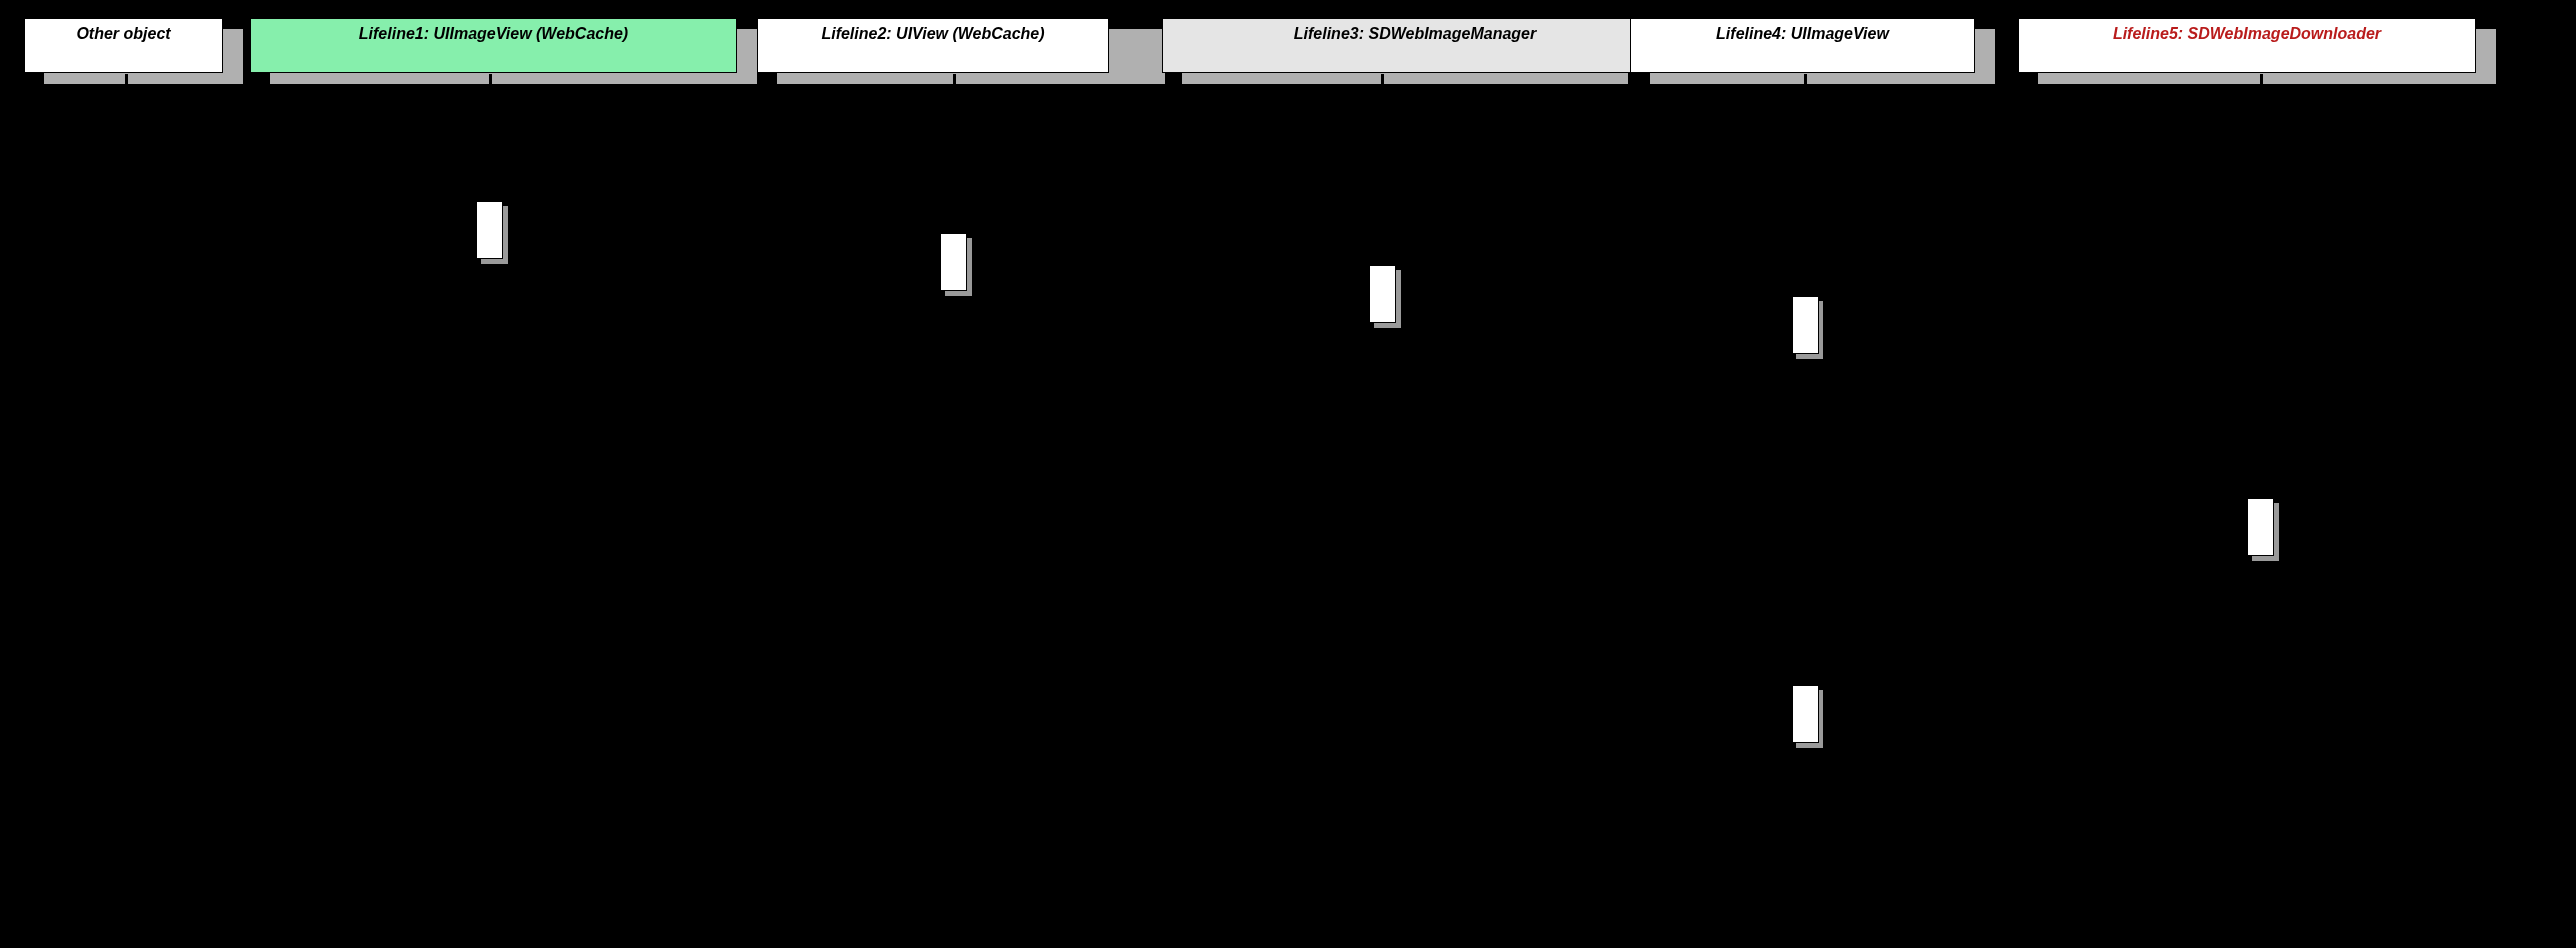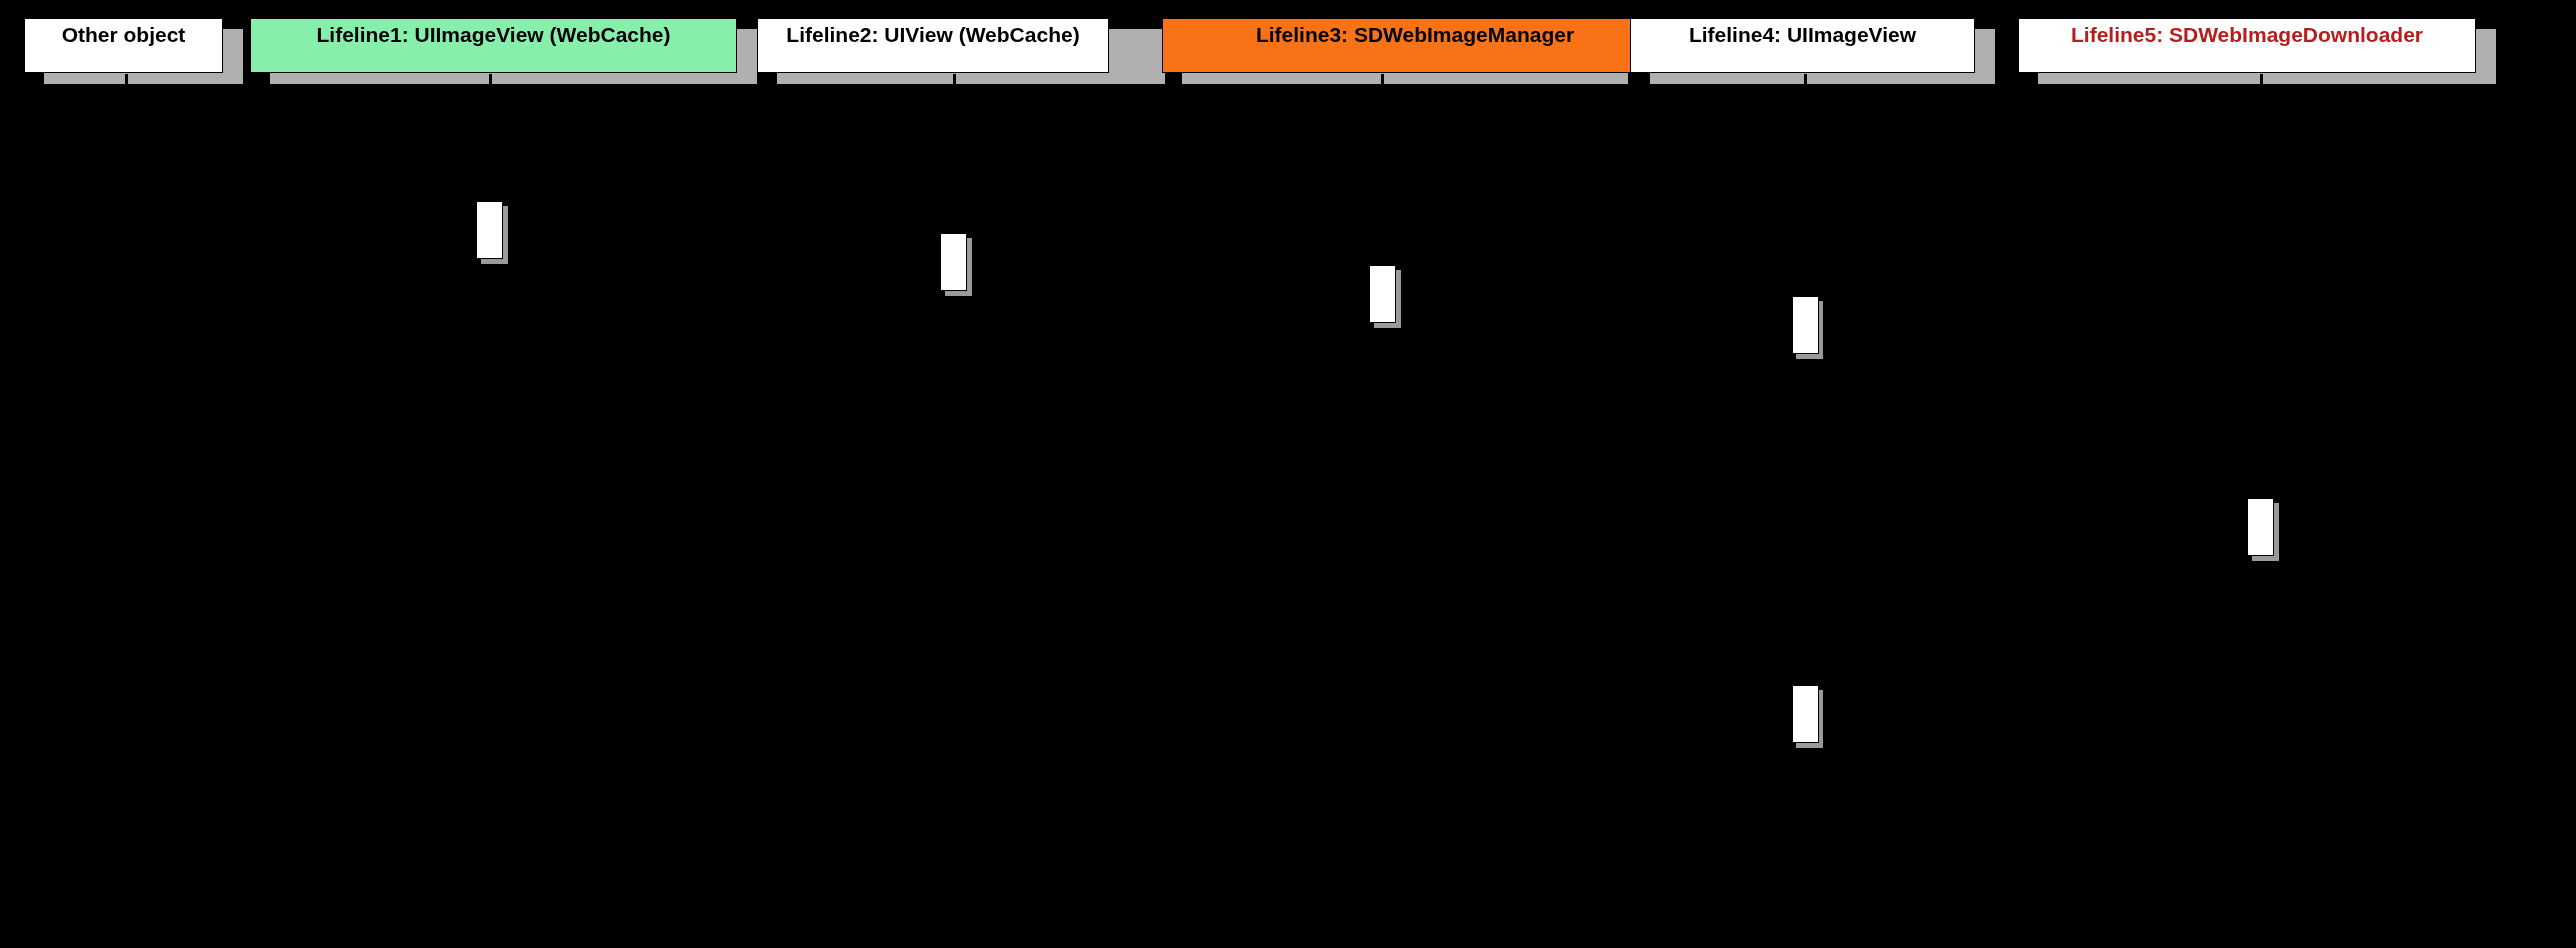--- a/index.html
+++ b/index.html
@@ -42,26 +42,27 @@
     border: 1.9px solid #000000;
     box-sizing: border-box;
     display: flex;
     align-items: center;
     justify-content: center;
   }
 
   .lifeline-title {
     font-family: "Liberation Sans", sans-serif;
     font-weight: bold;
-    font-size: 21px;
+    font-size: 16px;
     color: #000000;
     line-height: 1;
     text-align: left;
     margin-top: -21.4px;
     white-space: nowrap;
+    font-style: italic;
   }
 
   
   .lifeline-tick {
     position: absolute;
     width: 2.9px;
     background: #000000;
   }
 
   
@@ -100,21 +101,21 @@
       <div class="lifeline-shadow" style="width: 388px; height: 55px; background: rgb(176, 176, 176);"></div>
       <div class="lifeline-box" style="width: 352px; height: 55px; top: 17.5px; background: rgb(255, 255, 255); border-color: rgb(0, 0, 0);">
         <div class="lifeline-title" style="color: rgb(0, 0, 0);">Lifeline2: UIView (WebCache)</div>
       </div>
     </div>
     <div class="lifeline-tick" style="left: 953px; top: 74px; height: 21.4px;"></div>
     <div class="activation-shadow" style="left: 945px; top: 238px; width: 27px; height: 58px;"></div>
     <div class="activation" style="left: 940px; top: 233px; width: 27px; height: 58px; background: rgb(255, 255, 255); border-color: rgb(0, 0, 0);"></div>
     <div class="lifeline" style="left: 1162px;">
       <div class="lifeline-shadow" style="width: 446px; height: 55px; background: rgb(176, 176, 176);"></div>
-      <div class="lifeline-box" style="width: 506px; height: 55px; top: 17.5px; background: #f97316; border-color: rgb(0, 0, 0);">
+      <div class="lifeline-box" style="width: 506px; height: 55px; top: 17.5px; background: #e5e5e5; border-color: rgb(0, 0, 0);">
         <div class="lifeline-title" style="color: rgb(0, 0, 0);">Lifeline3: SDWebImageManager</div>
       </div>
     </div>
     <div class="lifeline-tick" style="left: 1381px; top: 74px; height: 21.4px;"></div>
     <div class="activation-shadow" style="left: 1374px; top: 270px; width: 27px; height: 58px;"></div>
     <div class="activation" style="left: 1369px; top: 265px; width: 27px; height: 58px; background: rgb(255, 255, 255); border-color: rgb(0, 0, 0);"></div>
     <div class="lifeline" style="left: 1630px;">
       <div class="lifeline-shadow" style="width: 345px; height: 55px; background: rgb(176, 176, 176);"></div>
       <div class="lifeline-box" style="width: 345px; height: 55px; top: 17.5px; background: rgb(255, 255, 255); border-color: rgb(0, 0, 0);">
         <div class="lifeline-title" style="color: rgb(0, 0, 0);">Lifeline4: UIImageView</div>

